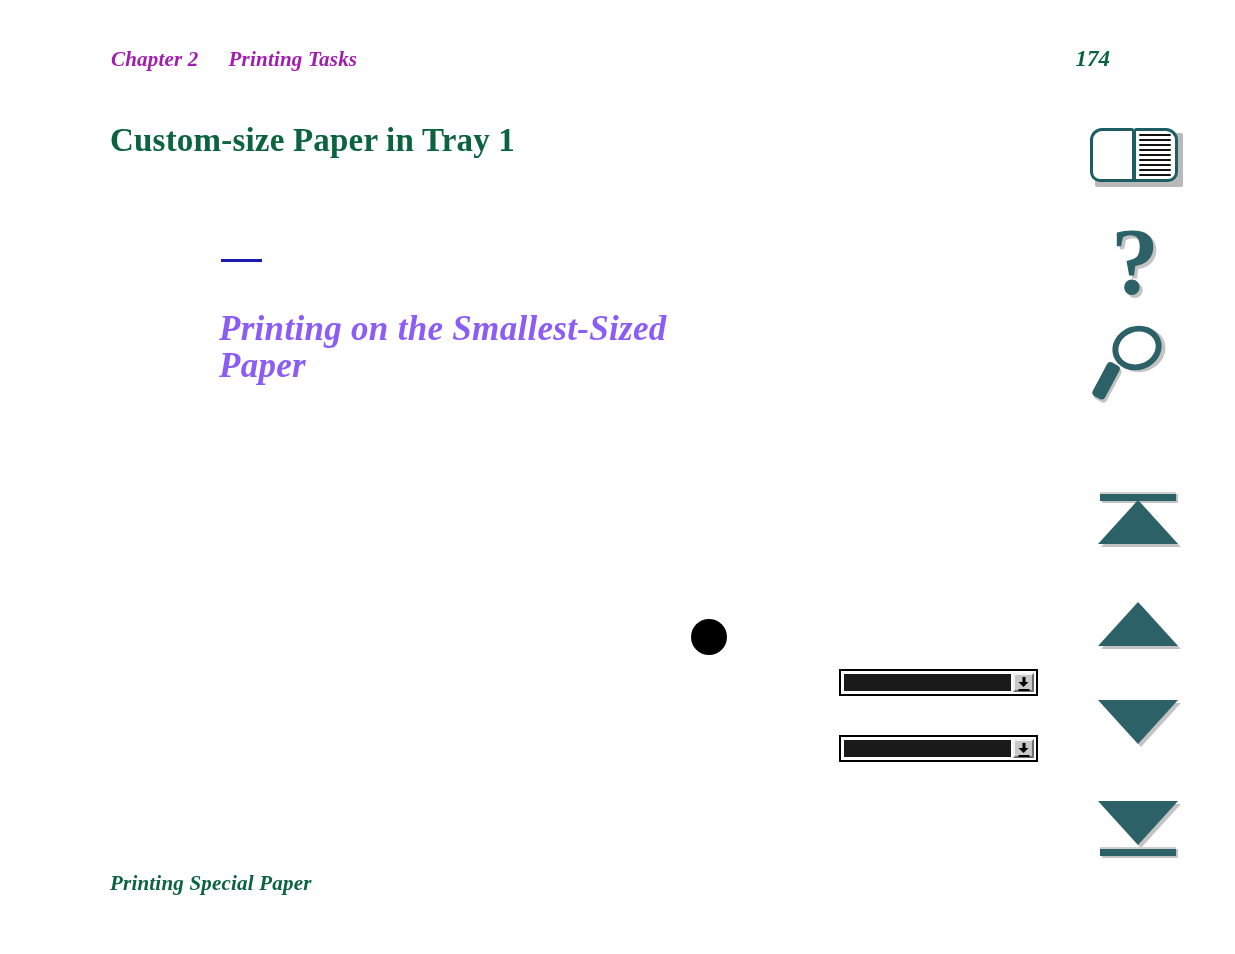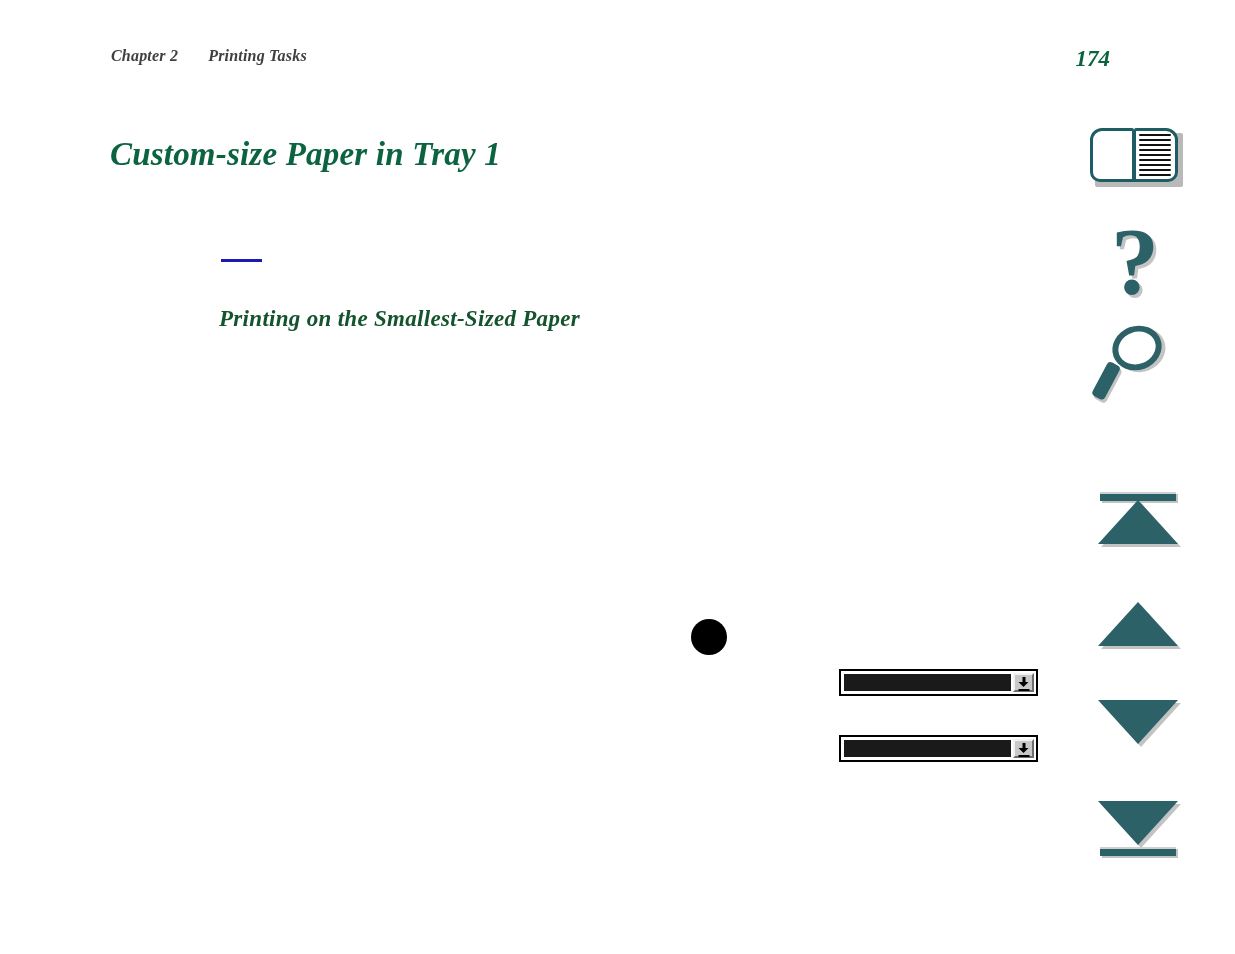--- a/index.html
+++ b/index.html
@@ -20,22 +20,22 @@
   }
 
   
   .running-header {
     position: absolute;
     left: 111px;
     top: 47px;
     font-family: "Liberation Serif", "DejaVu Serif", serif;
     font-style: italic;
     font-weight: bold;
-    font-size: 16px;
-    color: #404040;
+    font-size: 21px;
+    color: #a21caf;
     white-space: nowrap;
     letter-spacing: 0.2px;
   }
   .running-header .chapter-label { margin-right: 30px; }
 
   .page-number {
     position: absolute;
     left: 1064px;
     top: 46px;
     width: 46px;
@@ -44,23 +44,22 @@
     font-style: italic;
     font-weight: bold;
     font-size: 23px;
     color: #0b6340;
   }
 
   
   .doc-title {
     position: absolute;
     left: 110px;
-    top: 114px;
-    font-family: "Liberation Serif", "DejaVu Serif", serif;
-    font-style: italic;
+    top: 100px;
+    font-family: "Liberation Serif", "DejaVu Serif", serif;
     font-weight: bold;
     font-size: 33px;
     color: #0b6340;
     white-space: nowrap;
     letter-spacing: 0.2px;
   }
 
   
   .section-rule {
     position: absolute;
@@ -71,23 +70,23 @@
     background: #1b1bae;
   }
   .section-heading {
     position: absolute;
     left: 219px;
     top: 281px;
     width: 520px;
     font-family: "Liberation Serif", "DejaVu Serif", serif;
     font-style: italic;
     font-weight: bold;
-    font-size: 23px;
+    font-size: 35px;
     line-height: 37px;
-    color: #14532d;
+    color: #8b5cf6;
     letter-spacing: 0.3px;
   }
 
   
   .bullet-dot {
     position: absolute;
     left: 691px;
     top: 619px;
     width: 36px;
     height: 36px;
@@ -324,14 +323,15 @@
 
     <div class="nav-btn" style="top:797px;">
       <div class="tri-wrap">
         <div class="tri tri-down"></div>
         <div class="tri-bar tri-bar-bottom"></div>
       </div>
     </div>
 
   </div>
 
+  <div class="footer-link">Printing Special Paper</div>
 
 </div>
 
 </body></html>

